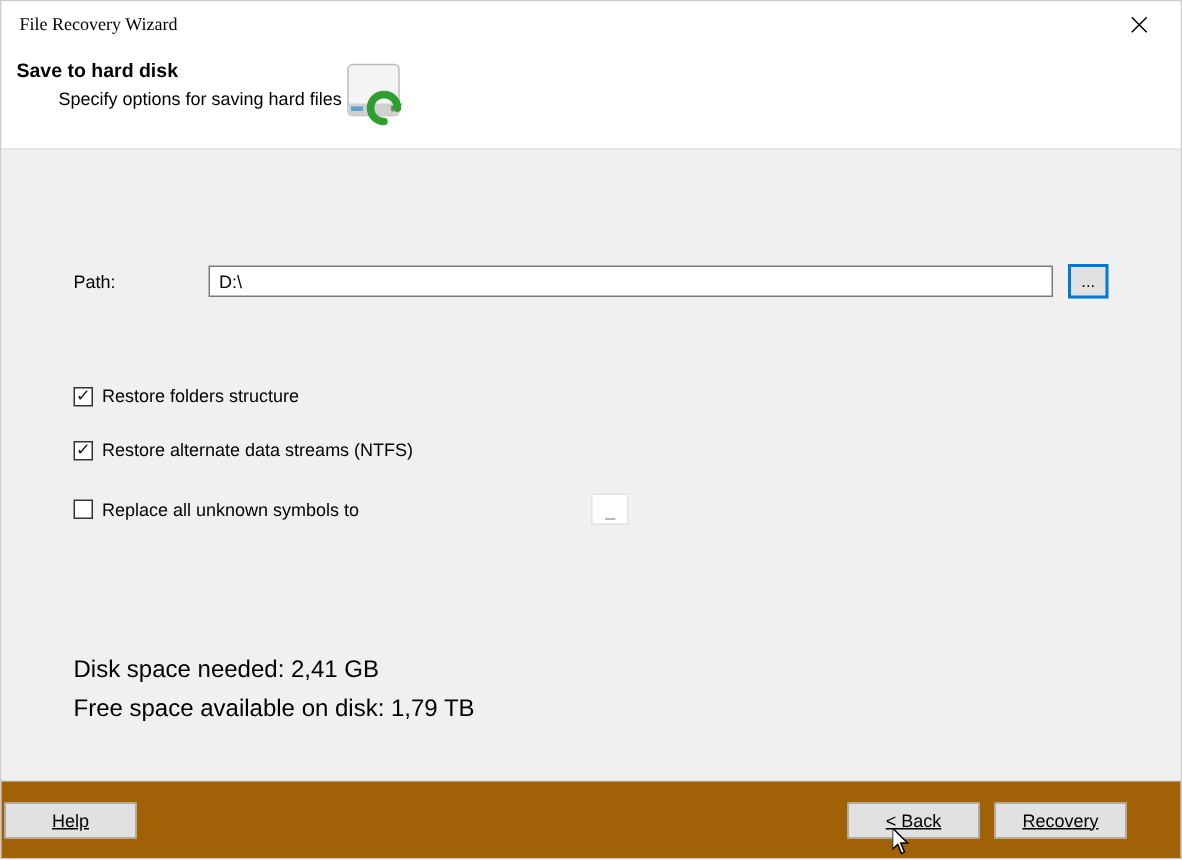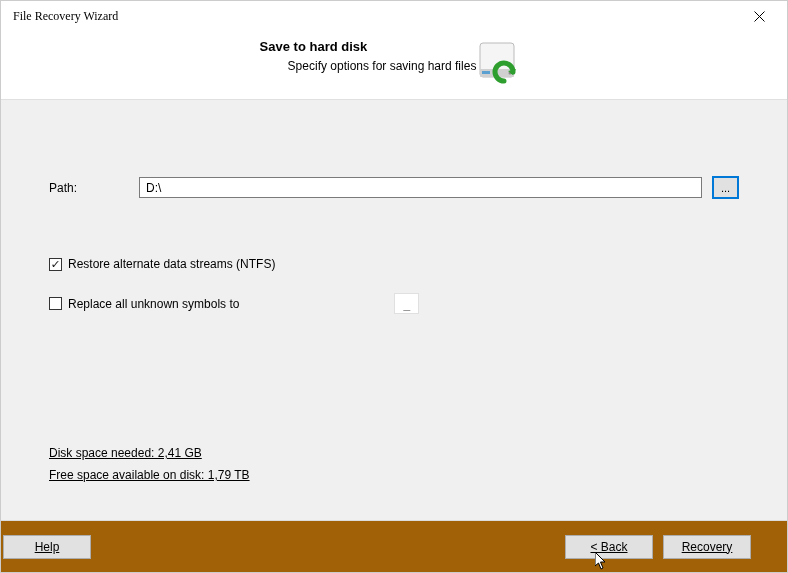--- a/index.html
+++ b/index.html
@@ -3,41 +3,41 @@
   <meta charset="utf-8">
   <style>
     * { margin: 0; padding: 0; box-sizing: border-box; }
     html, body { width: 788px; height: 573px; font-family: 'Segoe UI', Tahoma, sans-serif; font-size: 12px; background: #fff; overflow: hidden; }
     .window { width: 788px; height: 573px; display: flex; flex-direction: column; border: 1px solid #ccc; }
     .titlebar { height: 30px; display: flex; align-items: center; justify-content: space-between; padding: 0 8px 0 12px; background: #fff; }
     .titlebar-title { font-size: 12px; color: #000; font-family: Liberation Serif, serif; }
     .close-x { width: 40px; height: 28px; display: flex; align-items: center; justify-content: center; cursor: pointer; }
     .close-x svg { width: 11px; height: 11px; }
 
-    .header { padding: 8px 16px 14px 10px; display: flex; justify-content: center; background: #fff; }
+    .header { padding: 8px 16px 14px 10px; display: flex; justify-content: flex-start; background: #fff; }
     .header-text .heading { font-weight: 700; font-size: 13px; color: #000; }
     .header-text .sub { margin: 5px 0 0 28px; font-size: 12px; color: #000; }
     .header-icon { width: 46px; height: 46px; position: relative; }
 
     .panel { flex: 1; background: #f0f0f0; border-top: 1px solid #e0e0e0; padding: 76px 48px 20px 48px; position: relative; }
 
     .path-row { display: flex; align-items: center; gap: 10px; }
     .path-label { width: 80px; font-size: 12px; color: #000; }
     .path-input { flex: 1; height: 21px; border: 1px solid #7a7a7a; background: #fff; padding: 0 6px; font-size: 12px; }
     .browse-btn { width: 27px; height: 23px; border: 2px solid #0078d7; background: #e1e1e1; cursor: pointer; font-size: 11px; display: flex; align-items: center; justify-content: center; }
 
     .options { margin-top: 58px; }
     .chk-row { display: flex; align-items: center; margin-bottom: 22px; }
     .chk { width: 13px; height: 13px; border: 1px solid #333; background: #fff; margin-right: 6px; display: flex; align-items: center; justify-content: center; cursor: pointer; }
     .chk.checked::after { content: "✓"; font-size: 11px; line-height: 1; color: #1a1a1a; transform: scaleX(1.1); }
     .chk-label { font-size: 12px; color: #000; }
     .replace-input { width: 25px; height: 21px; margin-left: 155px; border: 1px solid #e0e0e0; background: #fff; text-align: center; font-size: 12px; color: #888; }
 
     .stats { position: absolute; left: 48px; bottom: 30px; }
-    .stats div { font-size: 12px; color: #000; margin-bottom: 8px; text-decoration: underline; }
+    .stats div { font-size: 16px; color: #000; margin-bottom: 8px; }
 
     .footer { height: 52px; border-top: 1px solid #dcdcdc; background: #a16207; display: flex; align-items: center; padding: 0 2px; text-decoration: underline; }
     .btn { min-width: 88px; height: 24px; border: 1px solid #adadad; background: #e1e1e1; font-size: 12px; cursor: pointer; padding: 0 12px; }
     .spacer { flex: 1; }
     .btn-gap { width: 10px; }
     .btn-gap-lg { width: 34px; }
 
     .cursor { position: absolute; left: 595px; top: 552px; pointer-events: none; }
   </style>
 </head>
@@ -73,20 +73,24 @@
   <div class="panel">
     <div class="path-row">
       <span class="path-label">Path:</span>
       <input class="path-input" type="text" value="D:\" style="">
       <button class="browse-btn">...</button>
     </div>
 
     <div class="options">
       <div class="chk-row">
         <span class="chk checked"></span>
+        <span class="chk-label">Restore folders structure</span>
+      </div>
+      <div class="chk-row">
+        <span class="chk checked"></span>
         <span class="chk-label">Restore alternate data streams (NTFS)</span>
       </div>
       <div class="chk-row">
         <span class="chk"></span>
         <span class="chk-label">Replace all unknown symbols to</span>
         <input class="replace-input" type="text" value="_" style="">
       </div>
     </div>
 
     <div class="stats">

